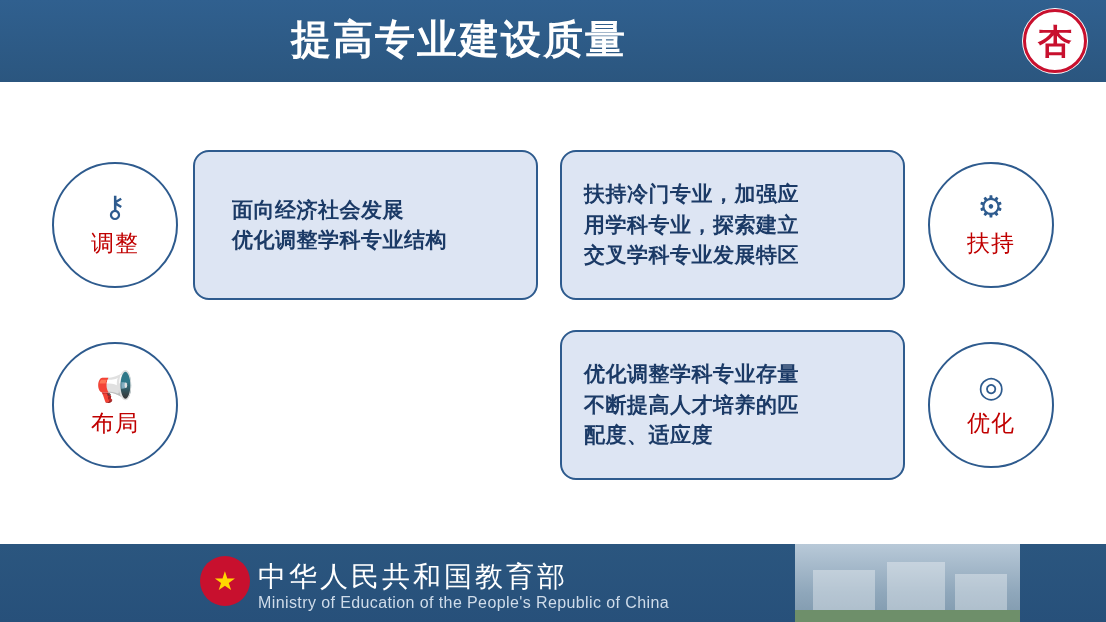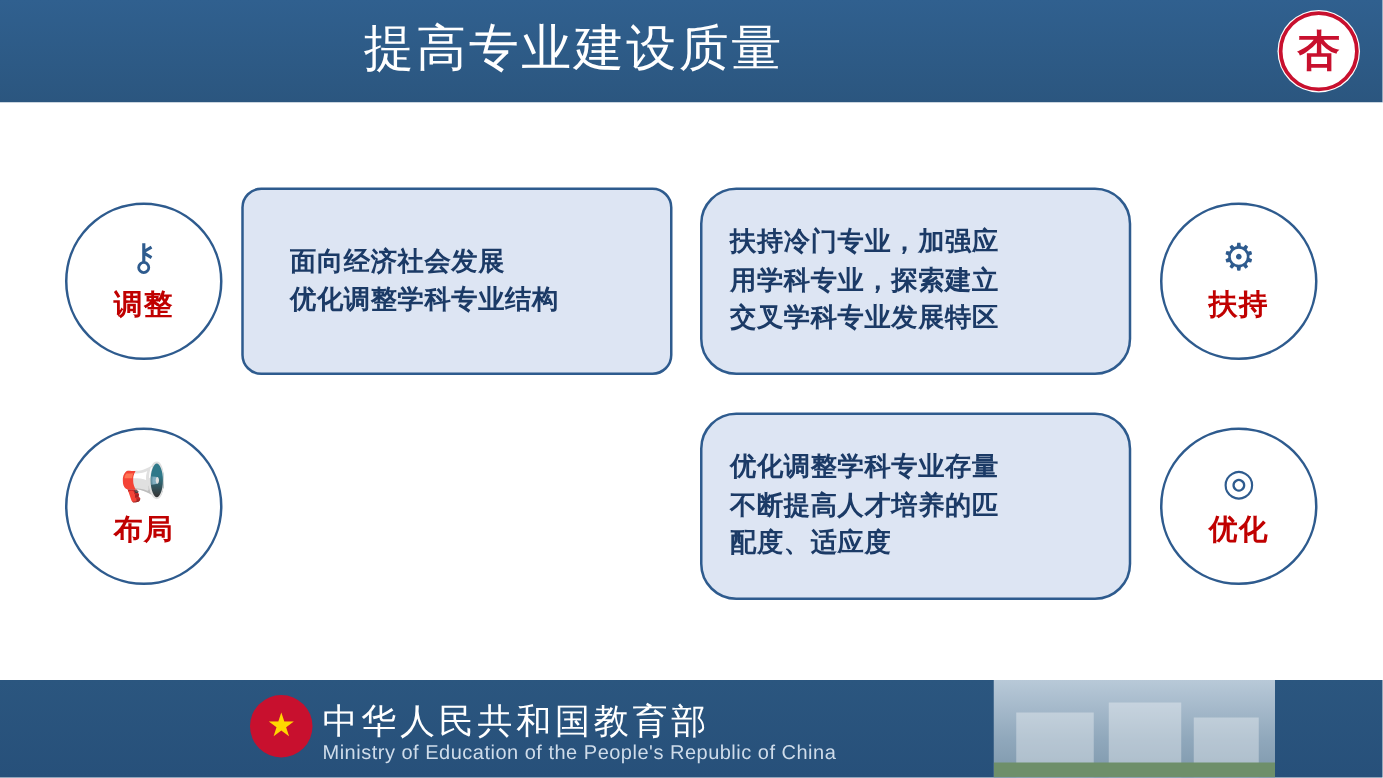--- a/index.html
+++ b/index.html
@@ -26,21 +26,21 @@
   }
   .header-title {
     position: absolute;
     left: 0; top: 0;
     width: 918px;
     height: 82px;
     line-height: 78px;
     text-align: center;
     color: #ffffff;
     font-size: 40px;
-    font-weight: normal;
+    font-weight: bold;
     letter-spacing: 2px;
   }
   .header-logo {
     position: absolute;
     right: 18px;
     top: 8px;
     width: 66px;
     height: 66px;
     border-radius: 50%;
     background: #ffffff;
@@ -105,39 +105,39 @@
   .circle .c-icon {
     color: #2e5b8e;
     font-size: 30px;
     line-height: 1;
     margin-bottom: 6px;
     font-family: "DejaVu Sans", sans-serif;
   }
   .circle .c-label {
     color: #c00000;
     font-size: 23px;
-    font-weight: bold;
+    font-weight: normal;
     letter-spacing: 1px;
   }
 
   .card {
     position: absolute;
     top: 0;
     width: 345px;
     height: 150px;
     background: #dde5f3;
     border: 2px solid #2e5b8e;
     border-radius: 16px;
     box-sizing: border-box;
     display: flex;
     align-items: center;
     padding: 0 22px;
   }
   .card.left-card  { left: 193px; padding-left: 37px; }
-  .card.right-card { left: 560px; border-radius: 29px; }
+  .card.right-card { left: 560px; }
 
   .card-text {
     color: #1b3a66;
     font-size: 21px;
     font-weight: bold;
     line-height: 1.45;
     letter-spacing: 0.5px;
     white-space: pre-line;
   }
 

